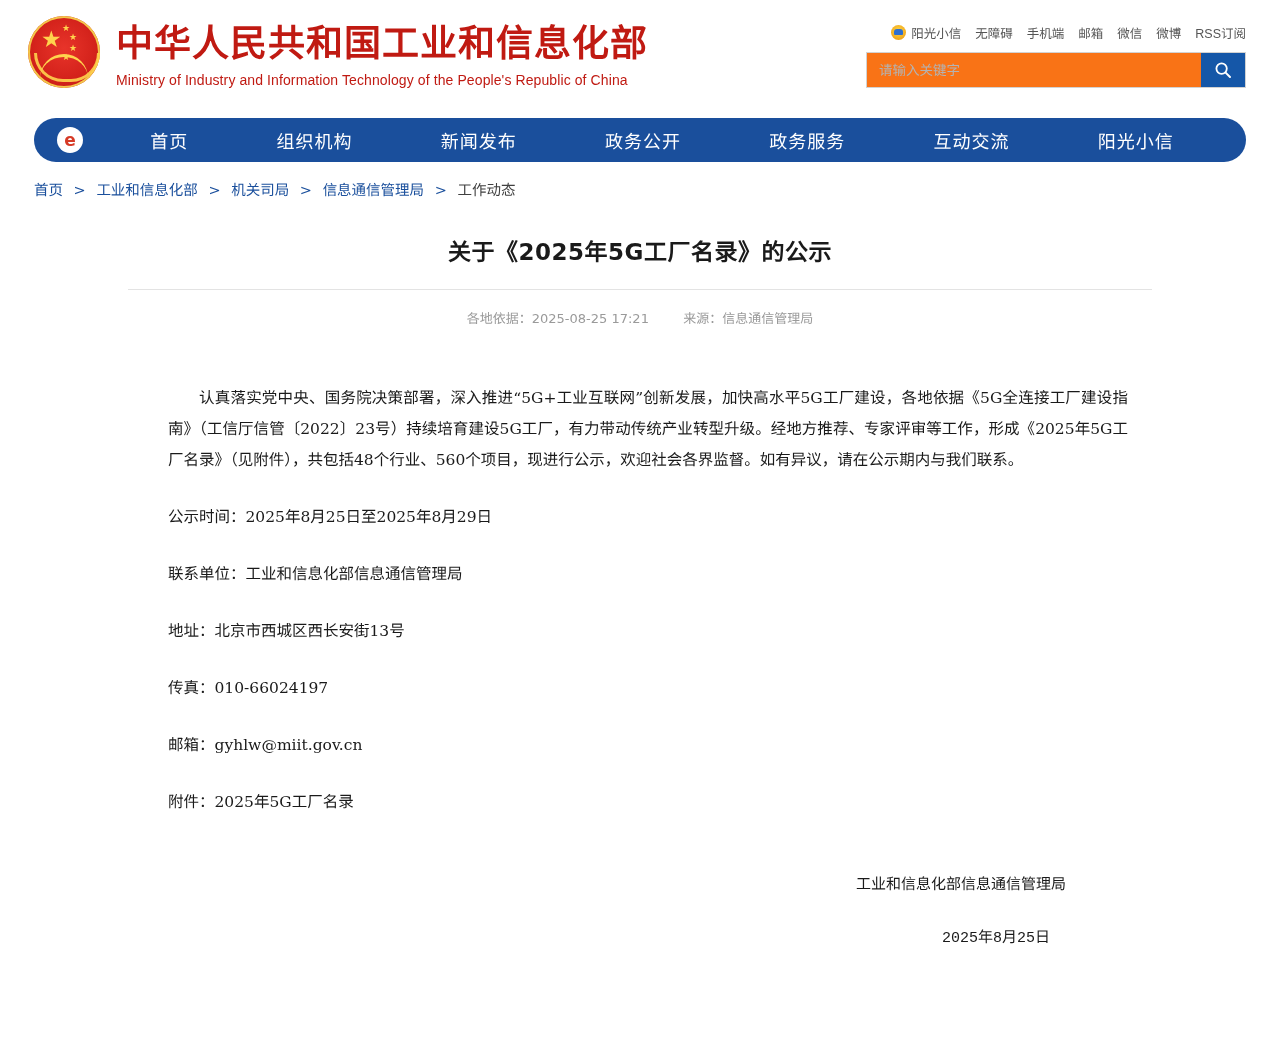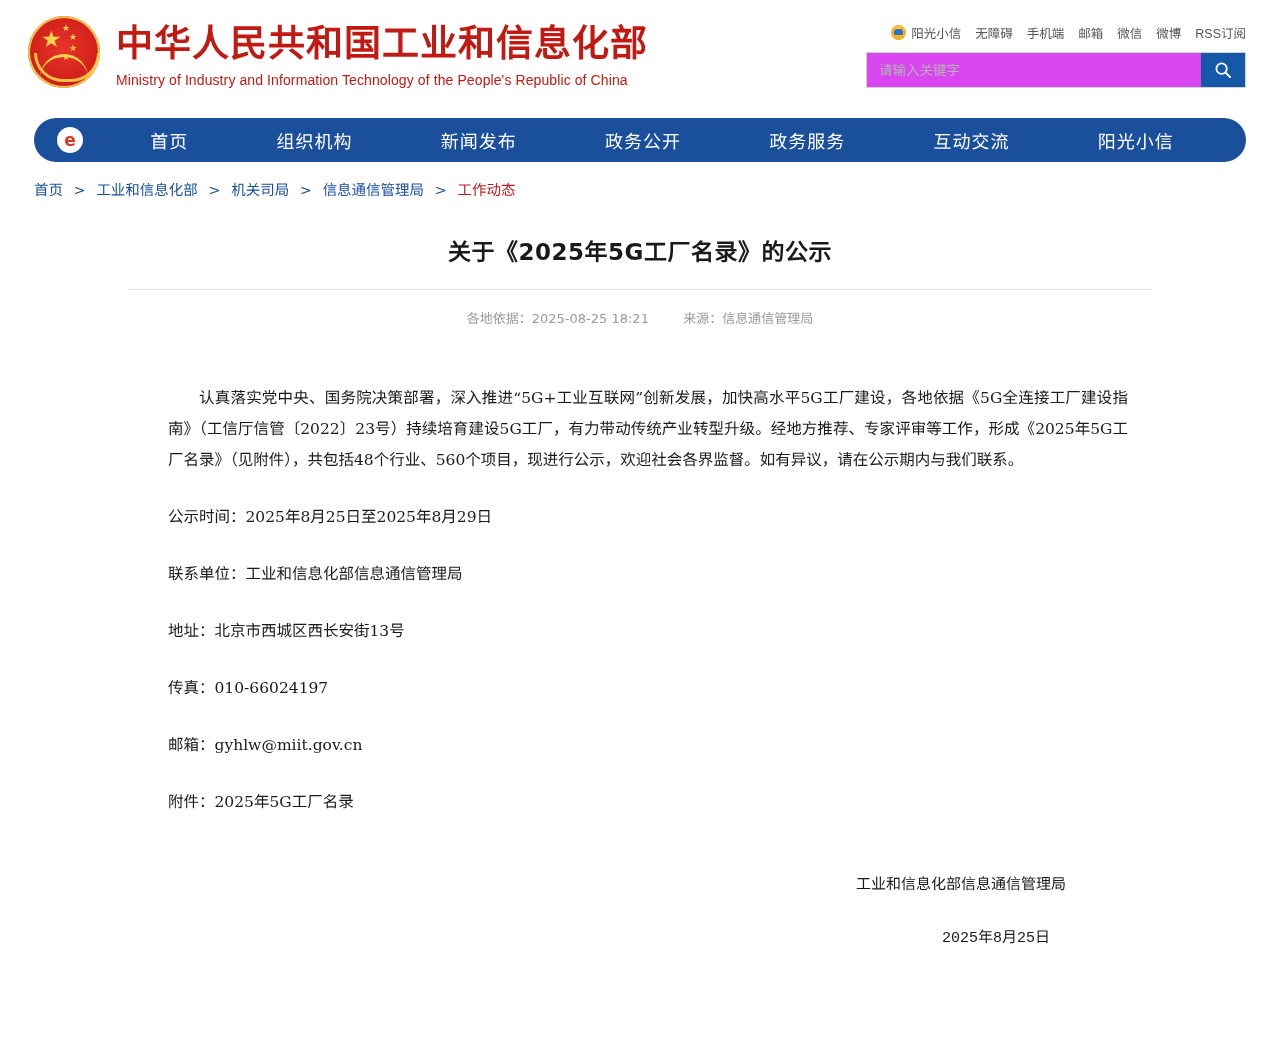--- a/index.html
+++ b/index.html
@@ -140,21 +140,21 @@
     box-sizing: border-box;
   }
   .searchbar input {
     flex: 1;
     border: none;
     outline: none;
     padding: 0 12px;
     font-size: 13.5px;
     color: #333;
     font-family: "DejaVu Sans", "Liberation Sans", sans-serif;
-    background: #d946ef;
+    background: #f97316;
   }
   .searchbar input::placeholder { color: #b3b3b3; }
   .search-btn {
     width: 44px;
     background: #1557a8;
     border: none;
     cursor: pointer;
     display: flex;
     align-items: center;
     justify-content: center;
@@ -208,21 +208,21 @@
   
   .breadcrumb {
     width: 1212px;
     margin: 16px auto 0;
     font-size: 14.5px;
     color: #1a4f9c;
     font-family: "DejaVu Sans", "Liberation Sans", sans-serif;
   }
   .breadcrumb a { color: #1a4f9c; text-decoration: none; }
   .breadcrumb .sep { color: #1a4f9c; margin: 0 6px; }
-  .breadcrumb .current { color: #b91c1c; }
+  .breadcrumb .current { color: #404040; }
 
   
   .article {
     width: 1024px;
     margin: 34px auto 0;
   }
   .article h1 {
     margin: 0;
     text-align: center;
     font-size: 23px;
@@ -340,21 +340,21 @@
     <span class="sep">&gt;</span>
     <a href="#">信息通信管理局</a>
     <span class="sep">&gt;</span>
     <span class="current">工作动态</span>
   </div>
 
   <div class="article">
     <h1>关于《2025年5G工厂名录》的公示</h1>
 
     <div class="meta">
-      <span>各地依据：</span><span>2025-08-25 18:21</span>
+      <span>各地依据：</span><span>2025-08-25 17:21</span>
       <span class="gap"></span>
       <span>来源：</span><span>信息通信管理局</span>
     </div>
 
     <div class="body">
       <p class="indent">认真落实党中央、国务院决策部署，深入推进“5G+工业互联网”创新发展，加快高水平5G工厂建设，各地依据《5G全连接工厂建设指南》（工信厅信管〔2022〕23号）持续培育建设5G工厂，有力带动传统产业转型升级。经地方推荐、专家评审等工作，形成《2025年5G工厂名录》（见附件），共包括48个行业、560个项目，现进行公示，欢迎社会各界监督。如有异议，请在公示期内与我们联系。</p>
       <p class="line">公示时间：2025年8月25日至2025年8月29日</p>
       <p class="line">联系单位：工业和信息化部信息通信管理局</p>
       <p class="line">地址：北京市西城区西长安街13号</p>
       <p class="line">传真：010-66024197</p>

